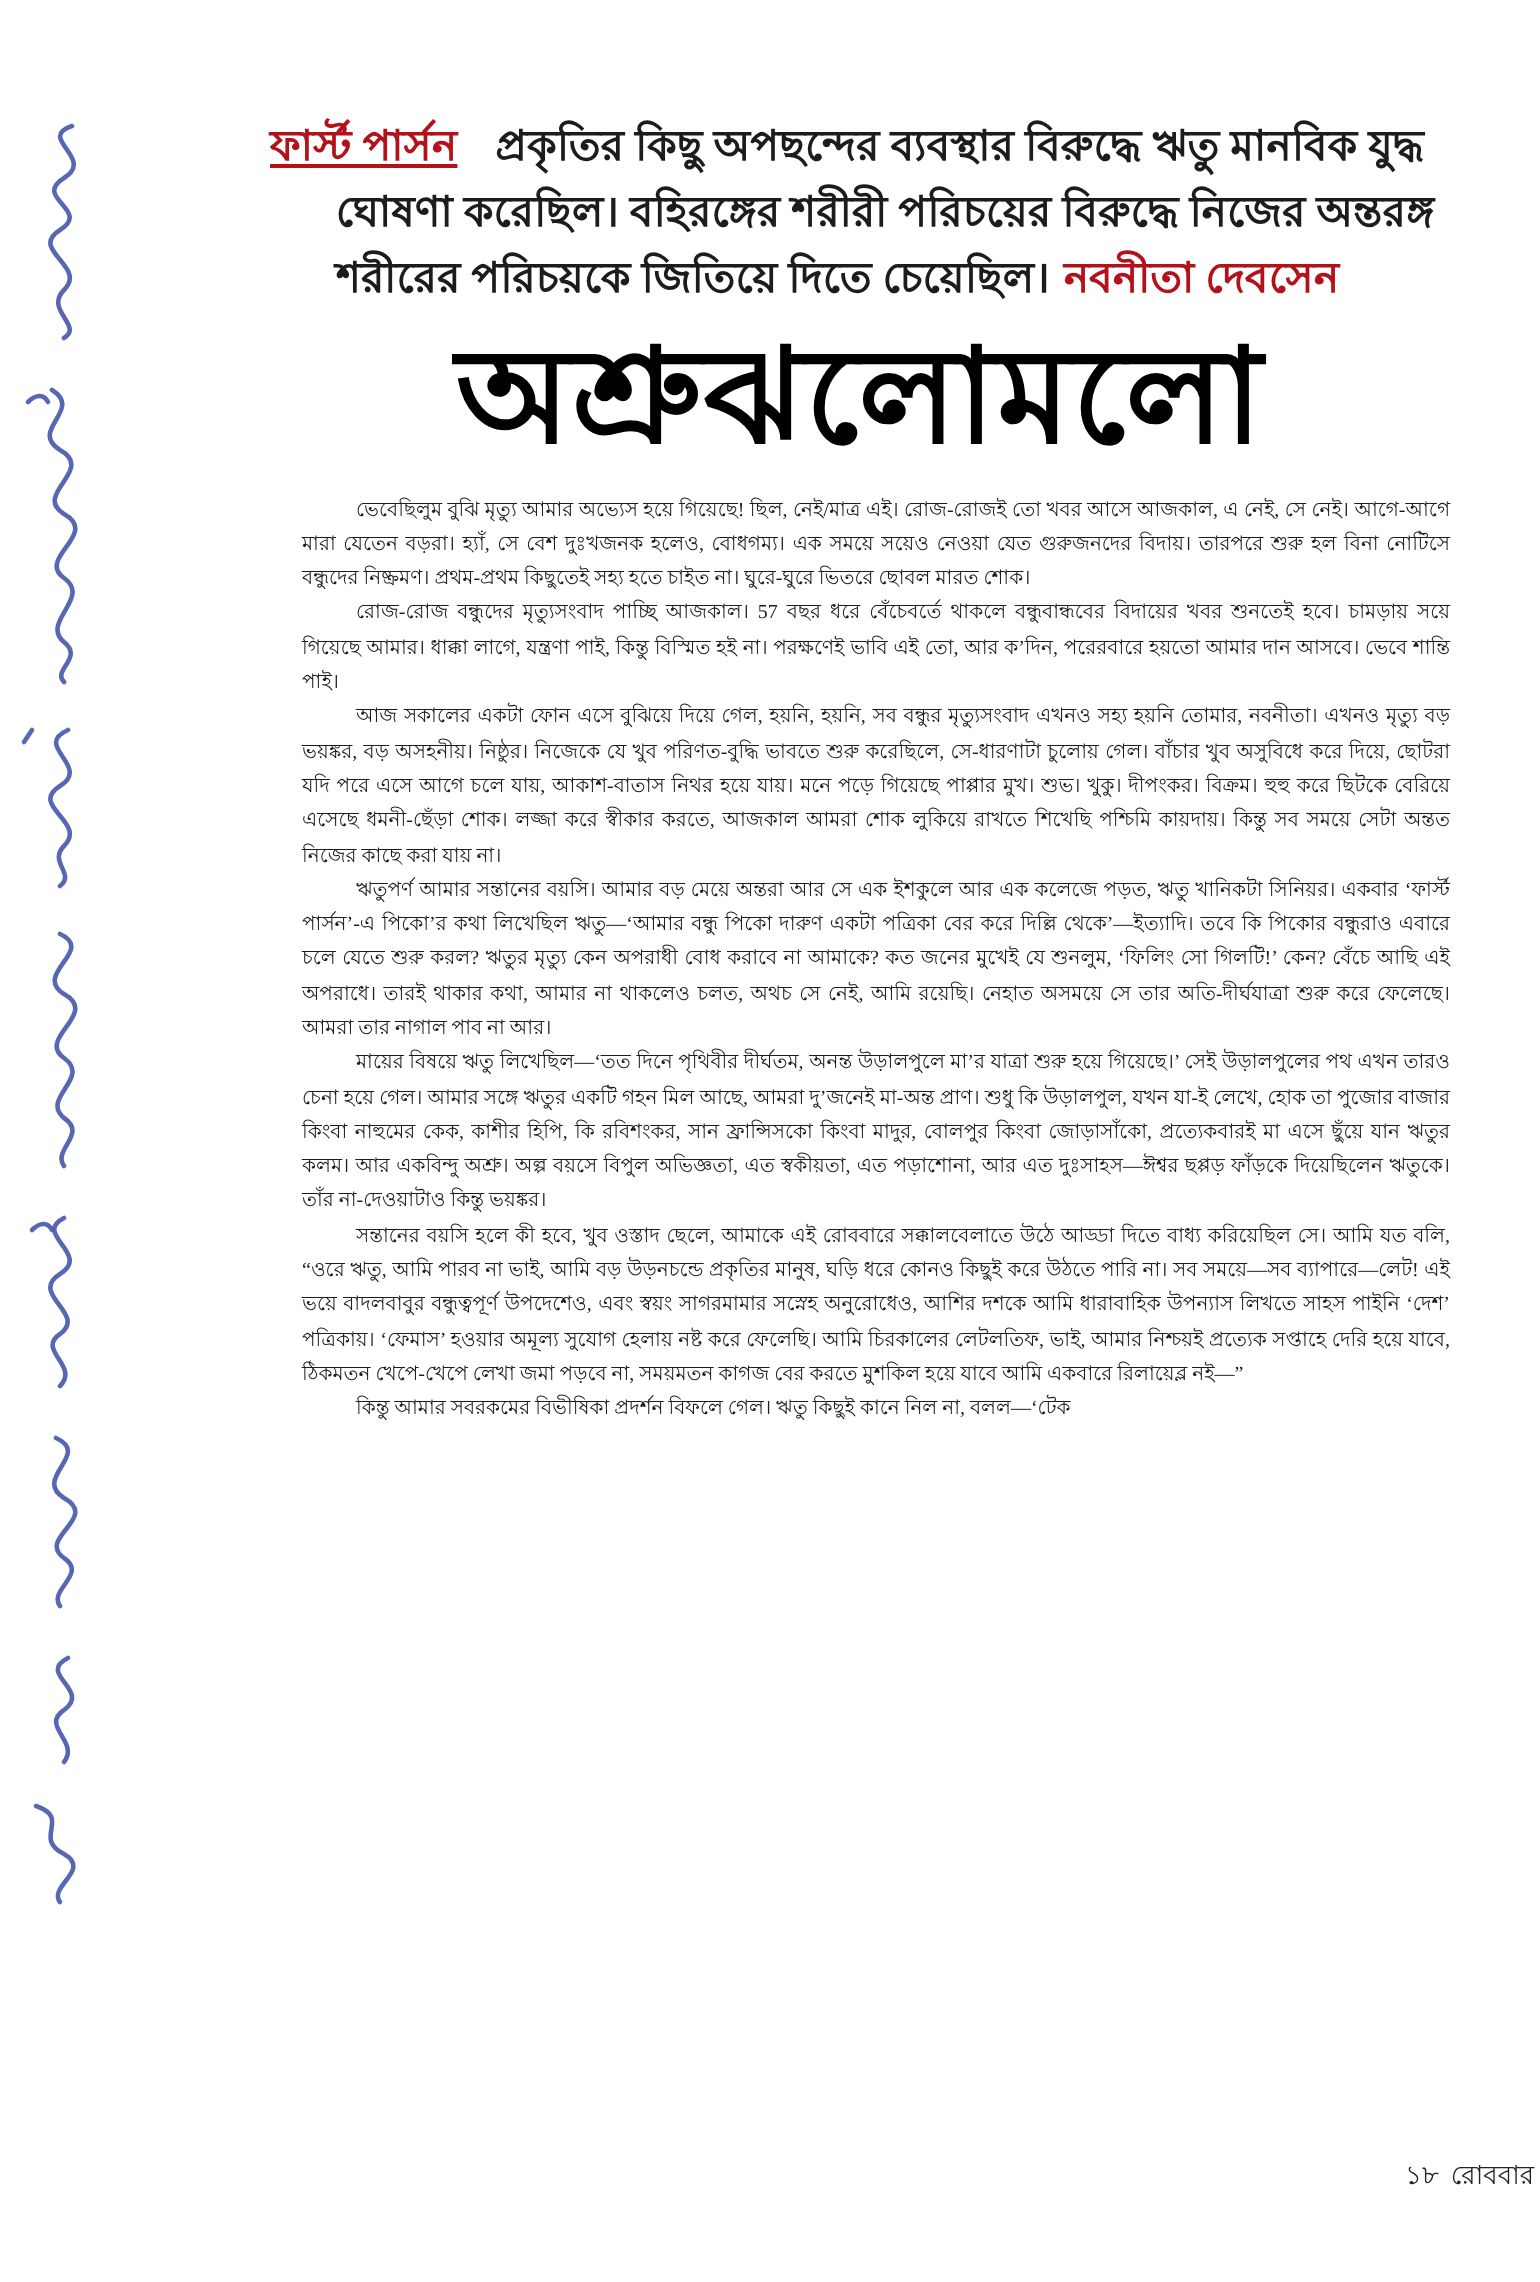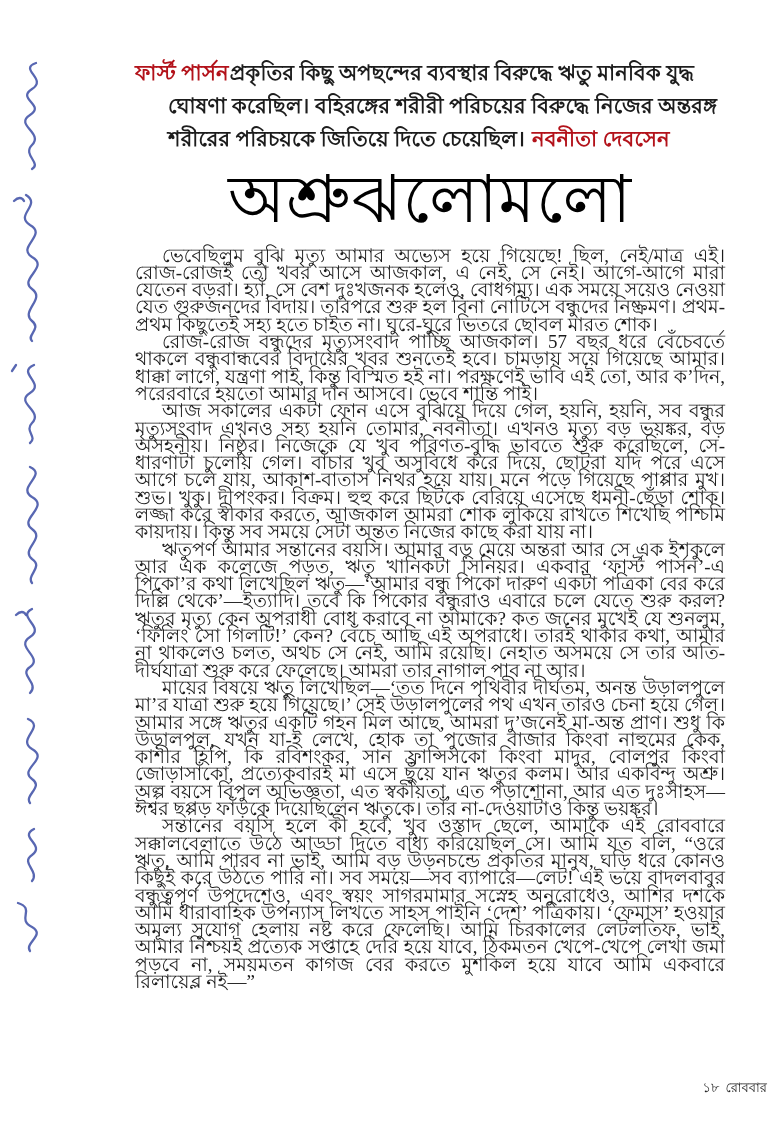--- a/index.html
+++ b/index.html
@@ -29,35 +29,36 @@
   }
   .lede{
     margin:0;
     font-weight:bold;
     font-size:21px;
     line-height:1.56;
     padding-left:33px;
     text-indent:-33px;
     letter-spacing:.2px;
   }
-  .lede .label{color:var(--accent-red);margin-right:1px;}
+  .lede .label{color:var(--accent-red);margin-right:19px;text-decoration:underline;}
   .lede .byline{color:var(--accent-red);margin-left:7px;}
   .headline{
     margin:10px 0 12px 0;
-    font-weight:normal;
+    font-weight:bold;
     font-size:66px;
     line-height:1.05;
     text-align:center;
     letter-spacing:1px;
     color:#000;
   }
   .body-text{
-    font-size:19px;
+    font-size:10px;
     line-height:17.3px;
     text-align:justify;
+    margin-left:16px;
   }
   .body-text p{
     margin:0;
     text-indent:27px;
   }
   .footer{
     position:absolute;
     left:0;right:0;
     bottom:42px;
     text-align:right;
@@ -91,19 +92,20 @@
 
     <h1 class="headline">অশ্রুঝলোমলো</h1>
 
     <div class="body-text">
         <p>ভেবেছিলুম বুঝি মৃত্যু আমার অভ্যেস হয়ে গিয়েছে! ছিল, নেই/মাত্র এই। রোজ-রোজই তো খবর আসে আজকাল, এ নেই, সে নেই। আগে-আগে মারা যেতেন বড়রা। হ্যাঁ, সে বেশ দুঃখজনক হলেও, বোধগম্য। এক সময়ে সয়েও নেওয়া যেত গুরুজনদের বিদায়। তারপরে শুরু হল বিনা নোটিসে বন্ধুদের নিষ্ক্রমণ। প্রথম-প্রথম কিছুতেই সহ্য হতে চাইত না। ঘুরে-ঘুরে ভিতরে ছোবল মারত শোক।</p>
         <p>রোজ-রোজ বন্ধুদের মৃত্যুসংবাদ পাচ্ছি আজকাল। 57 বছর ধরে বেঁচেবর্তে থাকলে বন্ধুবান্ধবের বিদায়ের খবর শুনতেই হবে। চামড়ায় সয়ে গিয়েছে আমার। ধাক্কা লাগে, যন্ত্রণা পাই, কিন্তু বিস্মিত হই না। পরক্ষণেই ভাবি এই তো, আর ক’দিন, পরেরবারে হয়তো আমার দান আসবে। ভেবে শান্তি পাই।</p>
         <p>আজ সকালের একটা ফোন এসে বুঝিয়ে দিয়ে গেল, হয়নি, হয়নি, সব বন্ধুর মৃত্যুসংবাদ এখনও সহ্য হয়নি তোমার, নবনীতা। এখনও মৃত্যু বড় ভয়ঙ্কর, বড় অসহনীয়। নিষ্ঠুর। নিজেকে যে খুব পরিণত-বুদ্ধি ভাবতে শুরু করেছিলে, সে-ধারণাটা চুলোয় গেল। বাঁচার খুব অসুবিধে করে দিয়ে, ছোটরা যদি পরে এসে আগে চলে যায়, আকাশ-বাতাস নিথর হয়ে যায়। মনে পড়ে গিয়েছে পাপ্পার মুখ। শুভ। খুকু। দীপংকর। বিক্রম। হুহু করে ছিটকে বেরিয়ে এসেছে ধমনী-ছেঁড়া শোক। লজ্জা করে স্বীকার করতে, আজকাল আমরা শোক লুকিয়ে রাখতে শিখেছি পশ্চিমি কায়দায়। কিন্তু সব সময়ে সেটা অন্তত নিজের কাছে করা যায় না।</p>
         <p>ঋতুপর্ণ আমার সন্তানের বয়সি। আমার বড় মেয়ে অন্তরা আর সে এক ইশকুলে আর এক কলেজে পড়ত, ঋতু খানিকটা সিনিয়র। একবার ‘ফার্স্ট পার্সন’-এ পিকো’র কথা লিখেছিল ঋতু—‘আমার বন্ধু পিকো দারুণ একটা পত্রিকা বের করে দিল্লি থেকে’—ইত্যাদি। তবে কি পিকোর বন্ধুরাও এবারে চলে যেতে শুরু করল? ঋতুর মৃত্যু কেন অপরাধী বোধ করাবে না আমাকে? কত জনের মুখেই যে শুনলুম, ‘ফিলিং সো গিলটি!’ কেন? বেঁচে আছি এই অপরাধে। তারই থাকার কথা, আমার না থাকলেও চলত, অথচ সে নেই, আমি রয়েছি। নেহাত অসময়ে সে তার অতি-দীর্ঘযাত্রা শুরু করে ফেলেছে। আমরা তার নাগাল পাব না আর।</p>
         <p>মায়ের বিষয়ে ঋতু লিখেছিল—‘তত দিনে পৃথিবীর দীর্ঘতম, অনন্ত উড়ালপুলে মা’র যাত্রা শুরু হয়ে গিয়েছে।’ সেই উড়ালপুলের পথ এখন তারও চেনা হয়ে গেল। আমার সঙ্গে ঋতুর একটি গহন মিল আছে, আমরা দু’জনেই মা-অন্ত প্রাণ। শুধু কি উড়ালপুল, যখন যা-ই লেখে, হোক তা পুজোর বাজার কিংবা নাহুমের কেক, কাশীর হিপি, কি রবিশংকর, সান ফ্রান্সিসকো কিংবা মাদুর, বোলপুর কিংবা জোড়াসাঁকো, প্রত্যেকবারই মা এসে ছুঁয়ে যান ঋতুর কলম। আর একবিন্দু অশ্রু। অল্প বয়সে বিপুল অভিজ্ঞতা, এত স্বকীয়তা, এত পড়াশোনা, আর এত দুঃসাহস—ঈশ্বর ছপ্পড় ফাঁড়কে দিয়েছিলেন ঋতুকে। তাঁর না-দেওয়াটাও কিন্তু ভয়ঙ্কর।</p>
         <p>সন্তানের বয়সি হলে কী হবে, খুব ওস্তাদ ছেলে, আমাকে এই রোববারে সক্কালবেলাতে উঠে আড্ডা দিতে বাধ্য করিয়েছিল সে। আমি যত বলি, “ওরে ঋতু, আমি পারব না ভাই, আমি বড় উড়নচন্ডে প্রকৃতির মানুষ, ঘড়ি ধরে কোনও কিছুই করে উঠতে পারি না। সব সময়ে—সব ব্যাপারে—লেট! এই ভয়ে বাদলবাবুর বন্ধুত্বপূর্ণ উপদেশেও, এবং স্বয়ং সাগরমামার সস্নেহ অনুরোধেও, আশির দশকে আমি ধারাবাহিক উপন্যাস লিখতে সাহস পাইনি ‘দেশ’ পত্রিকায়। ‘ফেমাস’ হওয়ার অমূল্য সুযোগ হেলায় নষ্ট করে ফেলেছি। আমি চিরকালের লেটলতিফ, ভাই, আমার নিশ্চয়ই প্রত্যেক সপ্তাহে দেরি হয়ে যাবে, ঠিকমতন খেপে-খেপে লেখা জমা পড়বে না, সময়মতন কাগজ বের করতে মুশকিল হয়ে যাবে আমি একবারে রিলায়েব্ল নই—”</p>
+        <p>কিন্তু আমার সবরকমের বিভীষিকা প্রদর্শন বিফলে গেল। ঋতু কিছুই কানে নিল না, বলল—‘টেক</p>
       </div>
 
   </div>
 
   <div class="footer"><span>১৮</span><span>রোববার</span></div>
 
 </div>
 
 </body></html>

